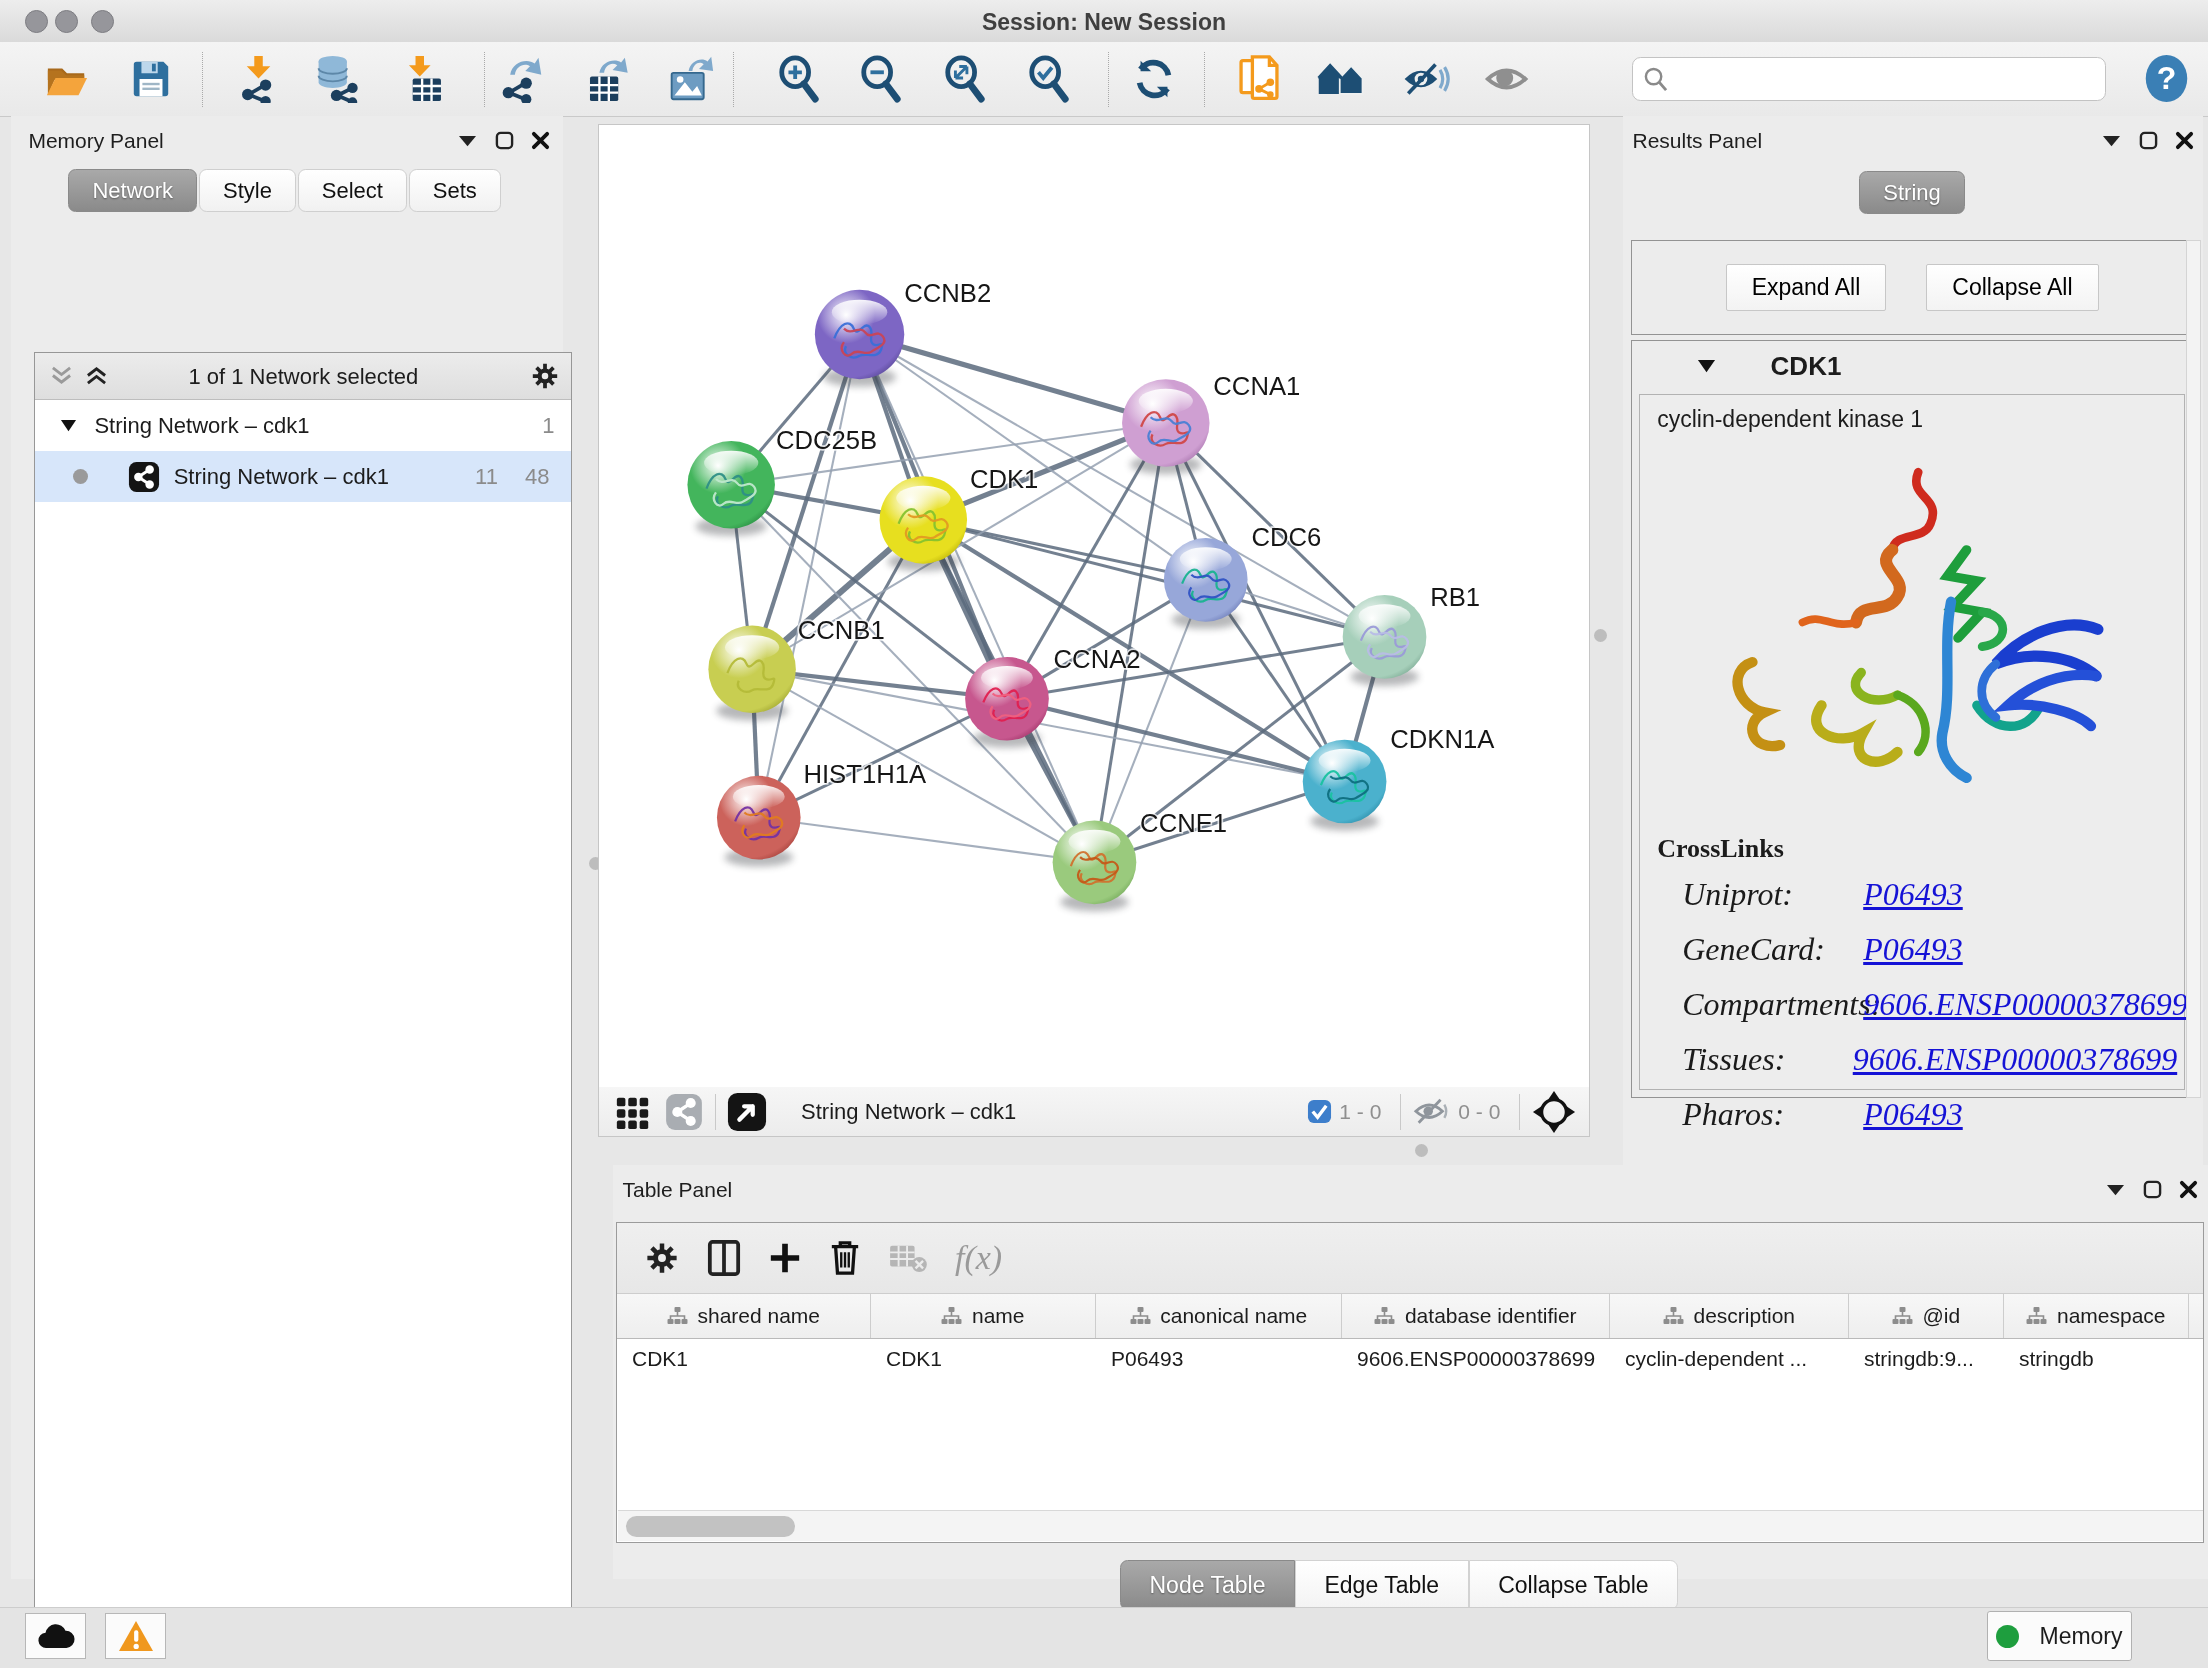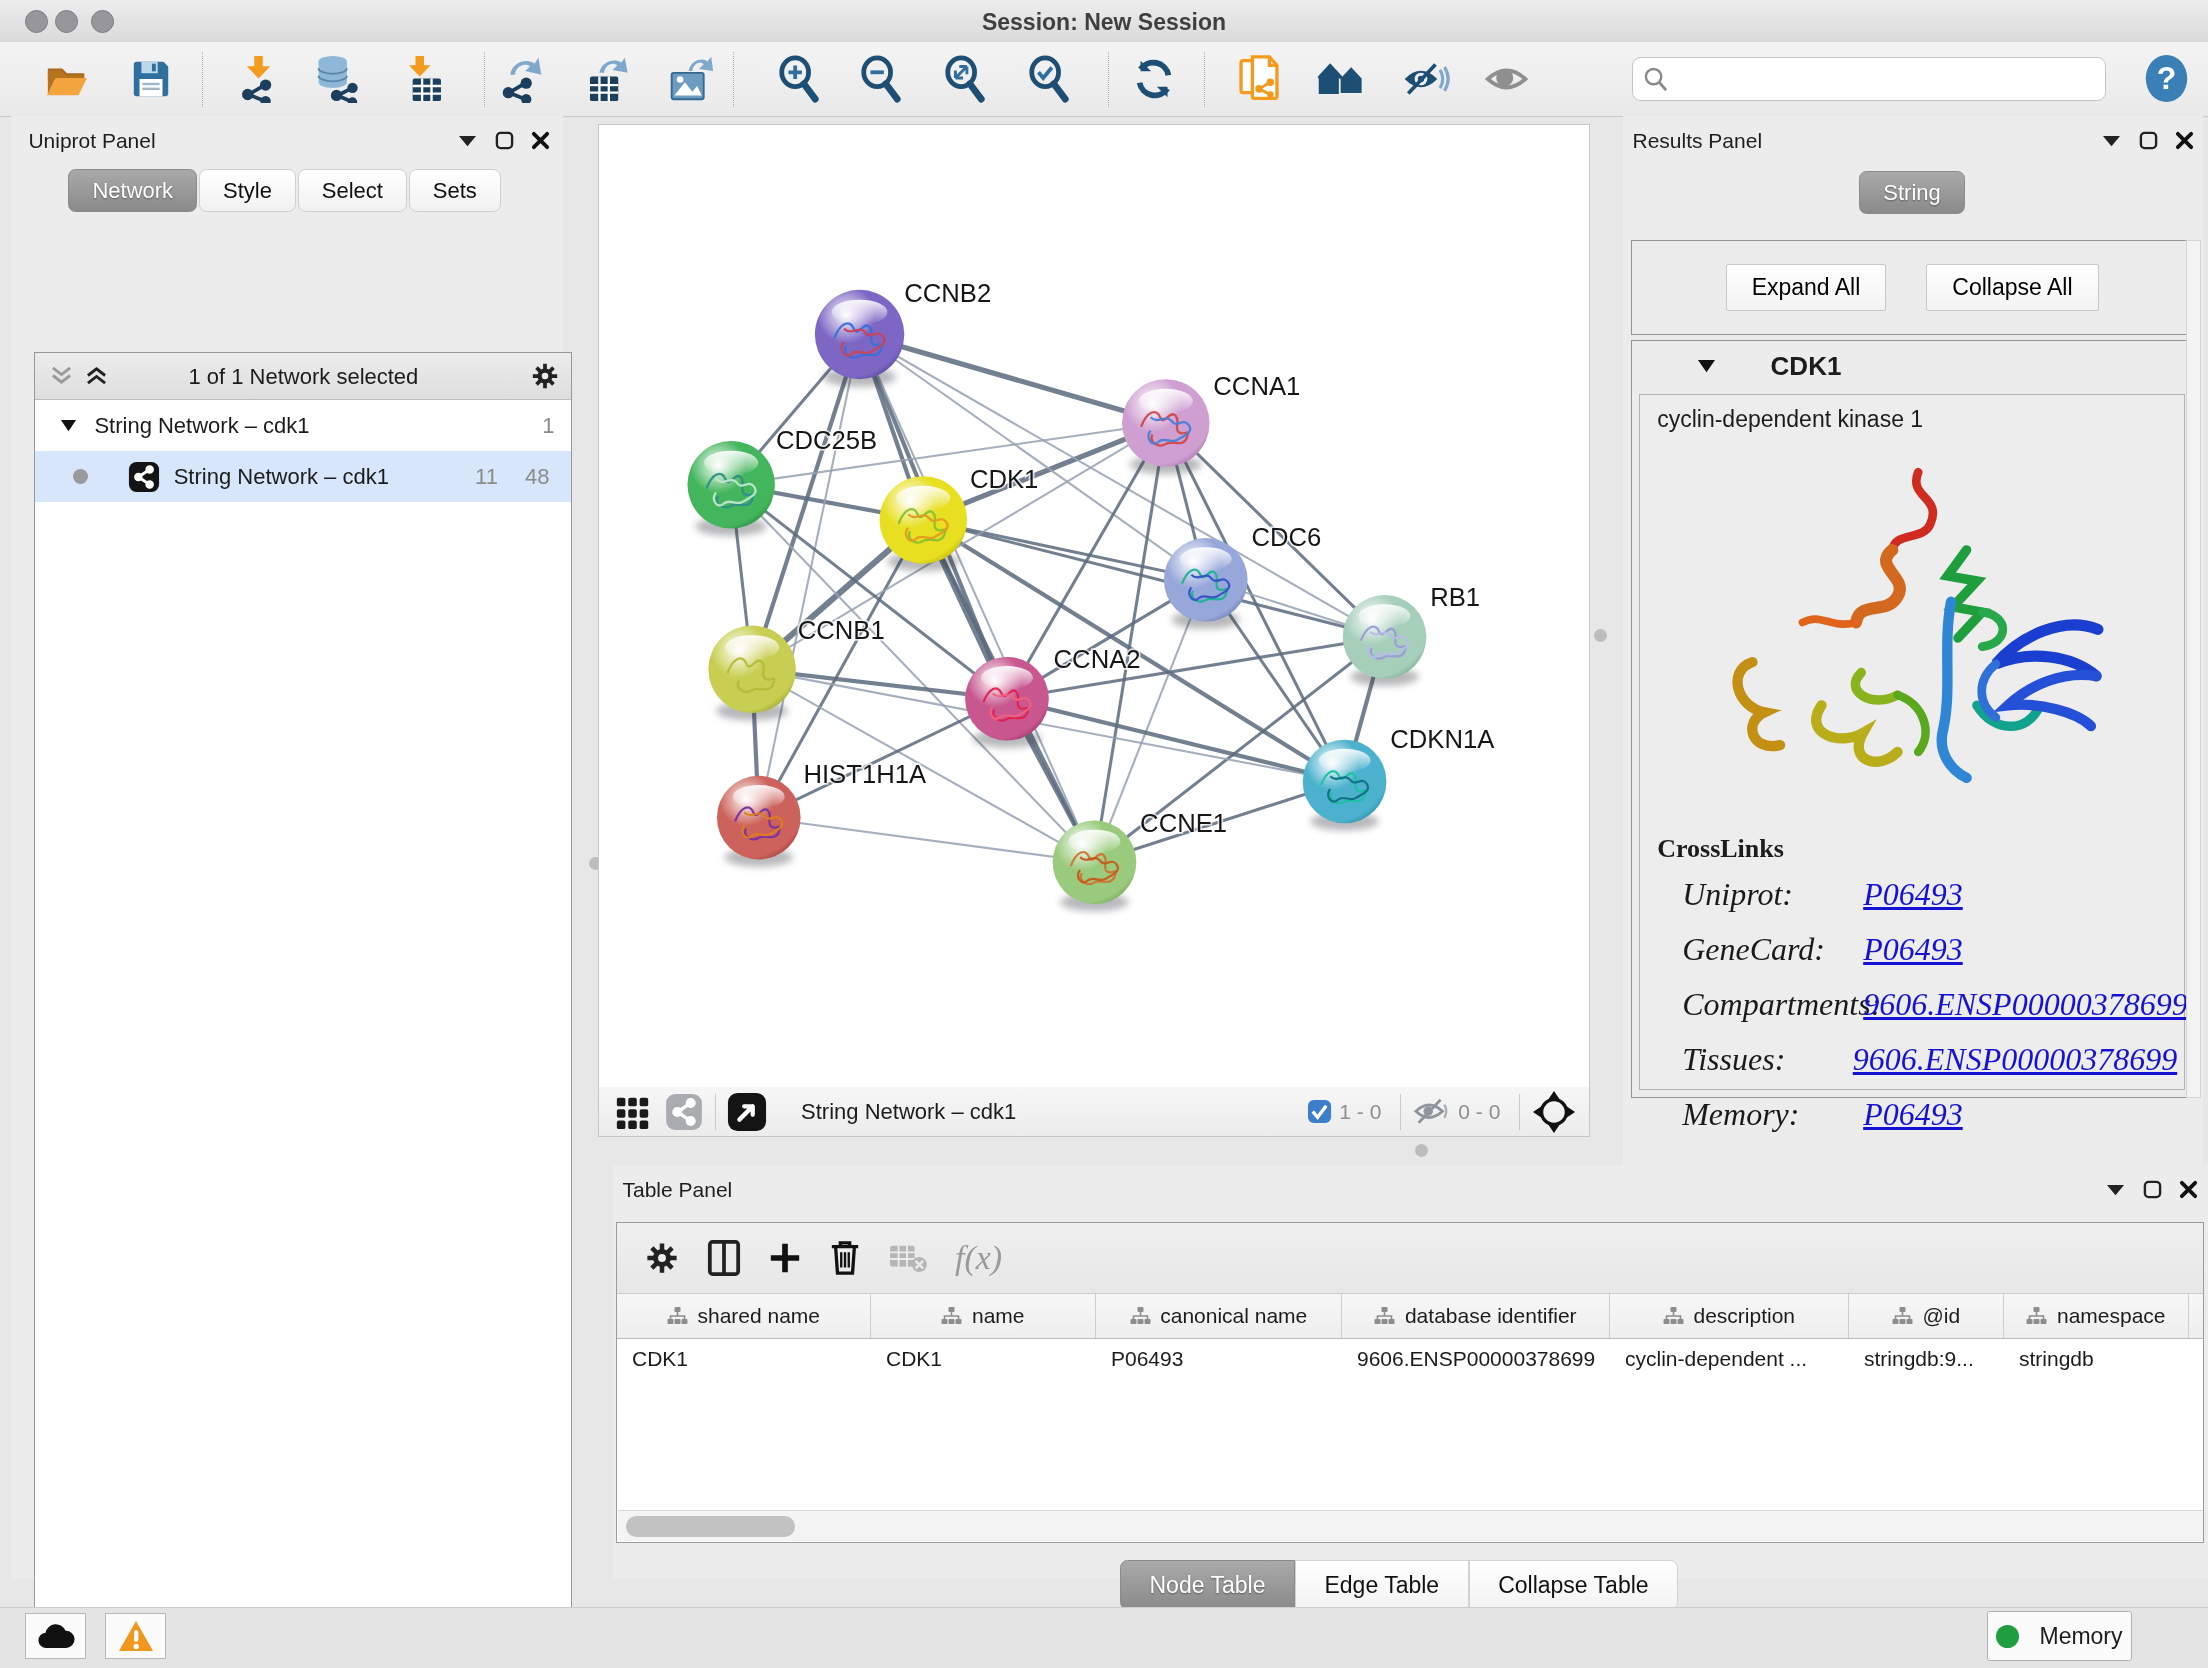--- a/index.html
+++ b/index.html
@@ -228,21 +228,21 @@
   </div>
   <div class="abs" style="left:2142px;top:12.4px;">
     <svg width="49" height="49" viewBox="0 0 52 52">
       <ellipse cx="26" cy="26" rx="22" ry="25" fill="#3a7fb5"></ellipse>
       <text x="26" y="37" font-size="34" font-weight="bold" fill="#fff" text-anchor="middle" font-family="Liberation Sans, sans-serif">?</text>
     </svg>
   </div>
 </div>
 
 <div class="abs" style="left:11.4px;top:116px;width:552px;height:1463px;background:#ececec;">
-  <div class="abs" style="left:17px;top:13.3px;"><span class="ptitle">Uniprot Panel</span></div>
+  <div class="abs" style="left:17px;top:13.3px;"><span class="ptitle">Memory Panel</span></div>
   <div class="abs pctl" style="right:13.3px;top:15px;">
     <svg width="21" height="13.3" viewBox="0 0 22 14">
         <path d="M2 2 h18 l-9 11z" fill="#222"></path>
       </svg>
     <svg width="19" height="19" viewBox="0 0 20 20">
         <rect x="2" y="2" width="16" height="16" rx="4" fill="none" stroke="#222" stroke-width="2.5"></rect>
       </svg>
     <svg width="19" height="19" viewBox="0 0 20 20">
         <path d="M3 3 L17 17 M17 3 L3 17" stroke="#111" stroke-width="4" stroke-linecap="round"></path>
       </svg>
@@ -621,21 +621,21 @@
           </div>
           <div class="cl-row serif">
             <span class="cl-label">Compartments:</span>
             <a class="cl-value" href="#">9606.ENSP00000378699</a>
           </div>
           <div class="cl-row serif">
             <span class="cl-label">Tissues:</span>
             <a class="cl-value" href="#">9606.ENSP00000378699</a>
           </div>
           <div class="cl-row serif">
-            <span class="cl-label">Memory:</span>
+            <span class="cl-label">Pharos:</span>
             <a class="cl-value" href="#">P06493</a>
           </div>
         </div>
     </div>
   </div>
   <div class="abs" style="left:563px;top:124px;width:13.3px;height:856px;background:#f3f3f3;border:1px solid #d4d4d4;"></div>
 </div>
 
 <div class="abs" style="left:613px;top:1165px;width:1596px;height:414px;background:#ececec;">
   <div class="abs" style="left:9.5px;top:13.3px;"><span class="ptitle">Table Panel</span></div>

